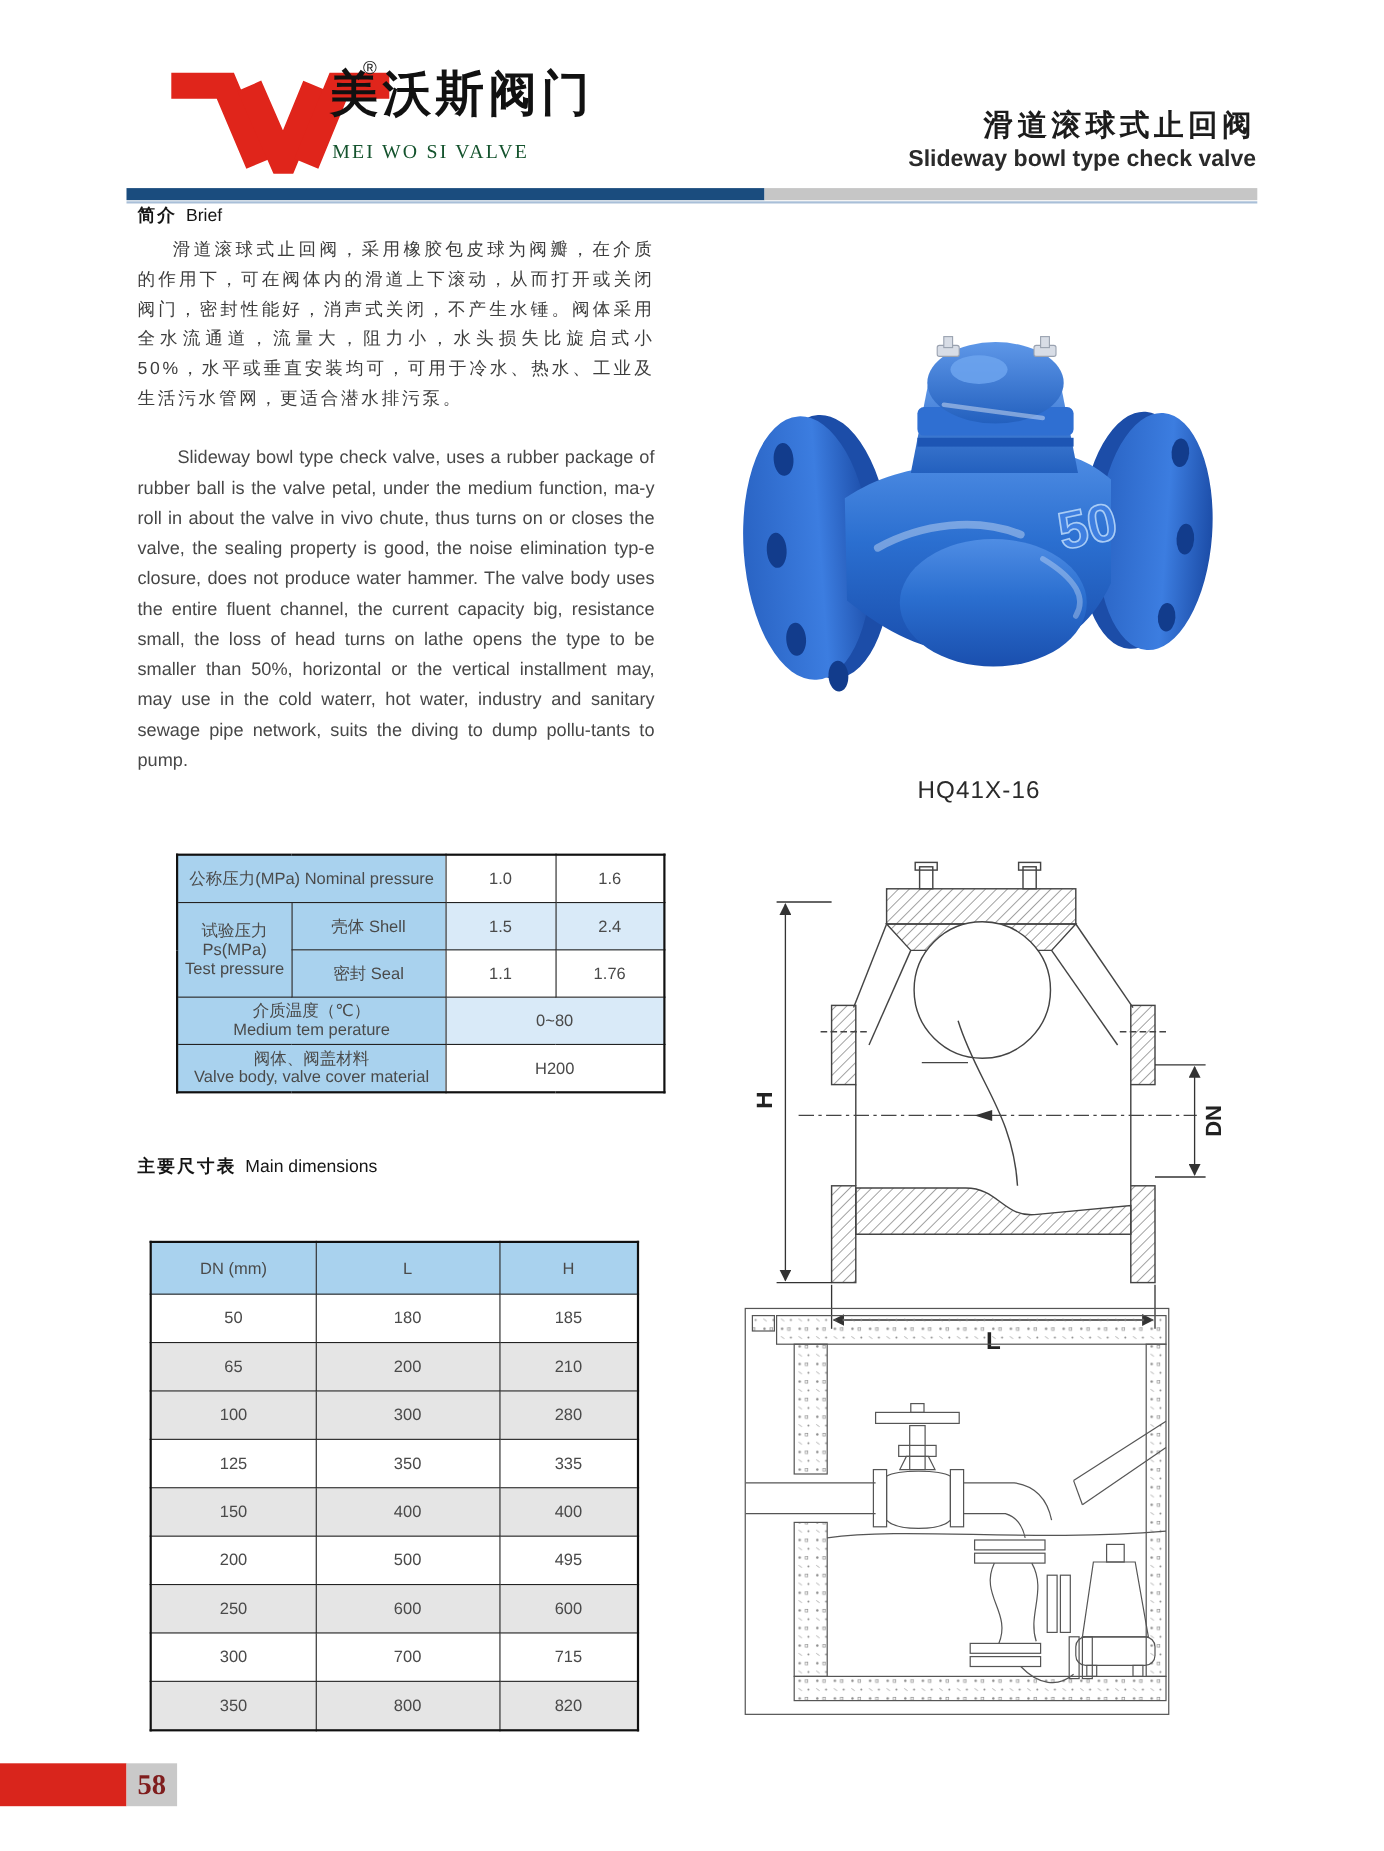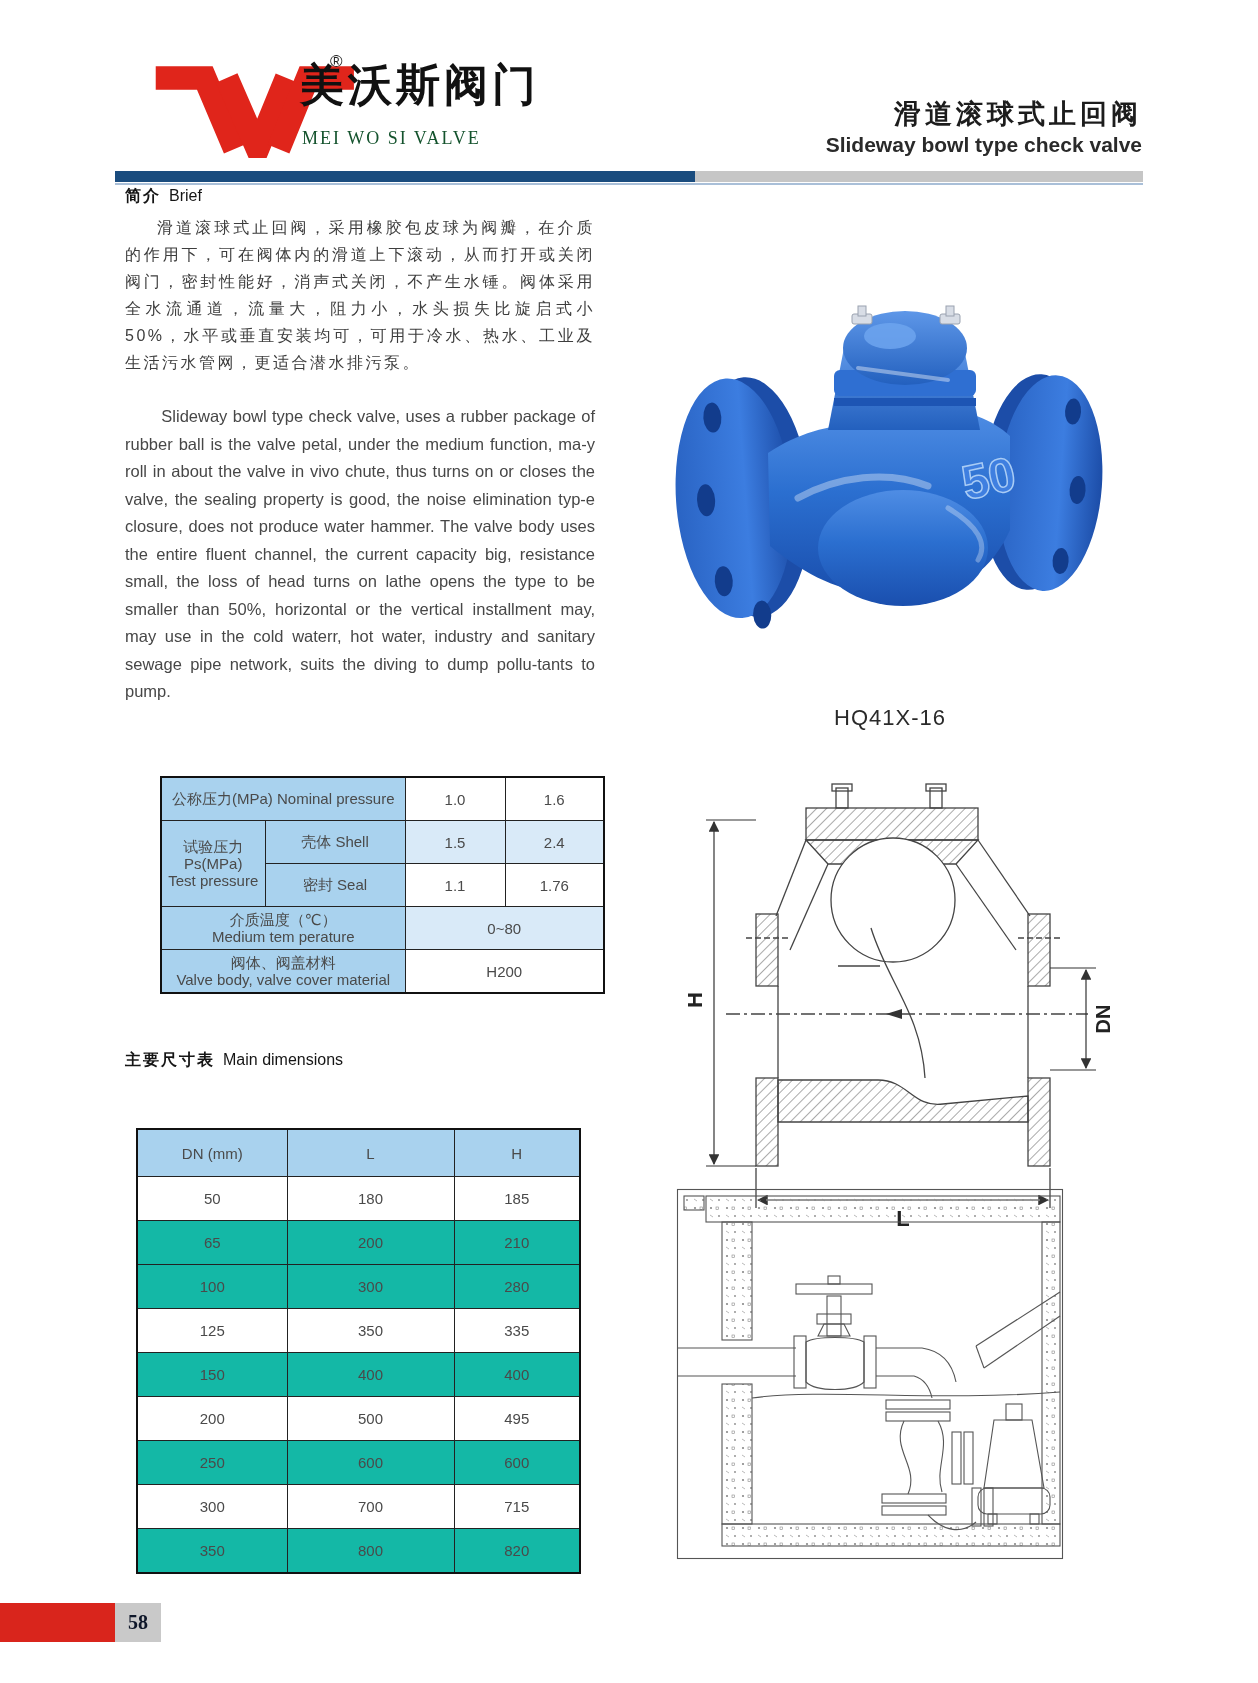--- a/index.html
+++ b/index.html
@@ -37,38 +37,38 @@
   
   table{border-collapse:collapse;table-layout:fixed;}
   .tech-table{position:absolute;left:136px;top:776px;width:443px;margin-left:24px;}
   .dims-table{position:absolute;left:136px;top:1128px;width:443px;border-radius:16px;}
   td,th{border:1px solid #222;font-size:15px;color:#4a4a4a;text-align:center;vertical-align:middle;
         padding:2px 4px;font-weight:400;}
   .tech-table,.dims-table{border:2px solid #111;}
   .lbl{background:#a9d2ee;}
   .val{background:#ffffff;}
   .val-alt{background:#d9eaf8;}
-  .row-alt td{background:#14b8a6;}
+  .row-alt td{background:#e5e5e5;}
   .row-plain td{background:#ffffff;}
   .dims-table th{background:#a9d2ee;height:42px;}
   .dims-table td{height:39px;}
   .tech-table td{height:38px;}
   .stack span{display:block;line-height:17px;}
 
   
   .photo{position:absolute;left:648px;top:248px;width:490px;height:405px;}
   .model{position:absolute;left:700px;top:705px;width:380px;text-align:center;font-size:22px;color:#2a2a2a;letter-spacing:1px;}
   .section-drawing{position:absolute;left:688px;top:778px;width:432px;height:452px;}
   .install-drawing{position:absolute;left:676px;top:1188px;width:388px;height:372px;}
 
   
   .foot-red{position:absolute;left:0;top:1603px;width:115px;height:39px;background:#d9251c;}
   .foot-gray{position:absolute;left:115px;top:1603px;width:46px;height:39px;background:#c9c9c9;
              display:flex;align-items:center;justify-content:center;}
-  .foot-num{font-family:"Liberation Serif","DejaVu Serif",serif;font-weight:700;font-size:20px;color:#0f172a;}
+  .foot-num{font-family:"Liberation Serif","DejaVu Serif",serif;font-weight:700;font-size:26px;color:#7f1d1d;}
 </style>
 </head>
 <body>
 
 <div class="page">
 
   <svg class="logo-mark" viewBox="0 0 230 110">
     <g stroke="#e0251b" stroke-width="26" fill="none" stroke-linecap="butt">
       <path d="M8 22 H62 L95 100"></path>
       <path d="M86 22 L120 100 L152 22"></path>

